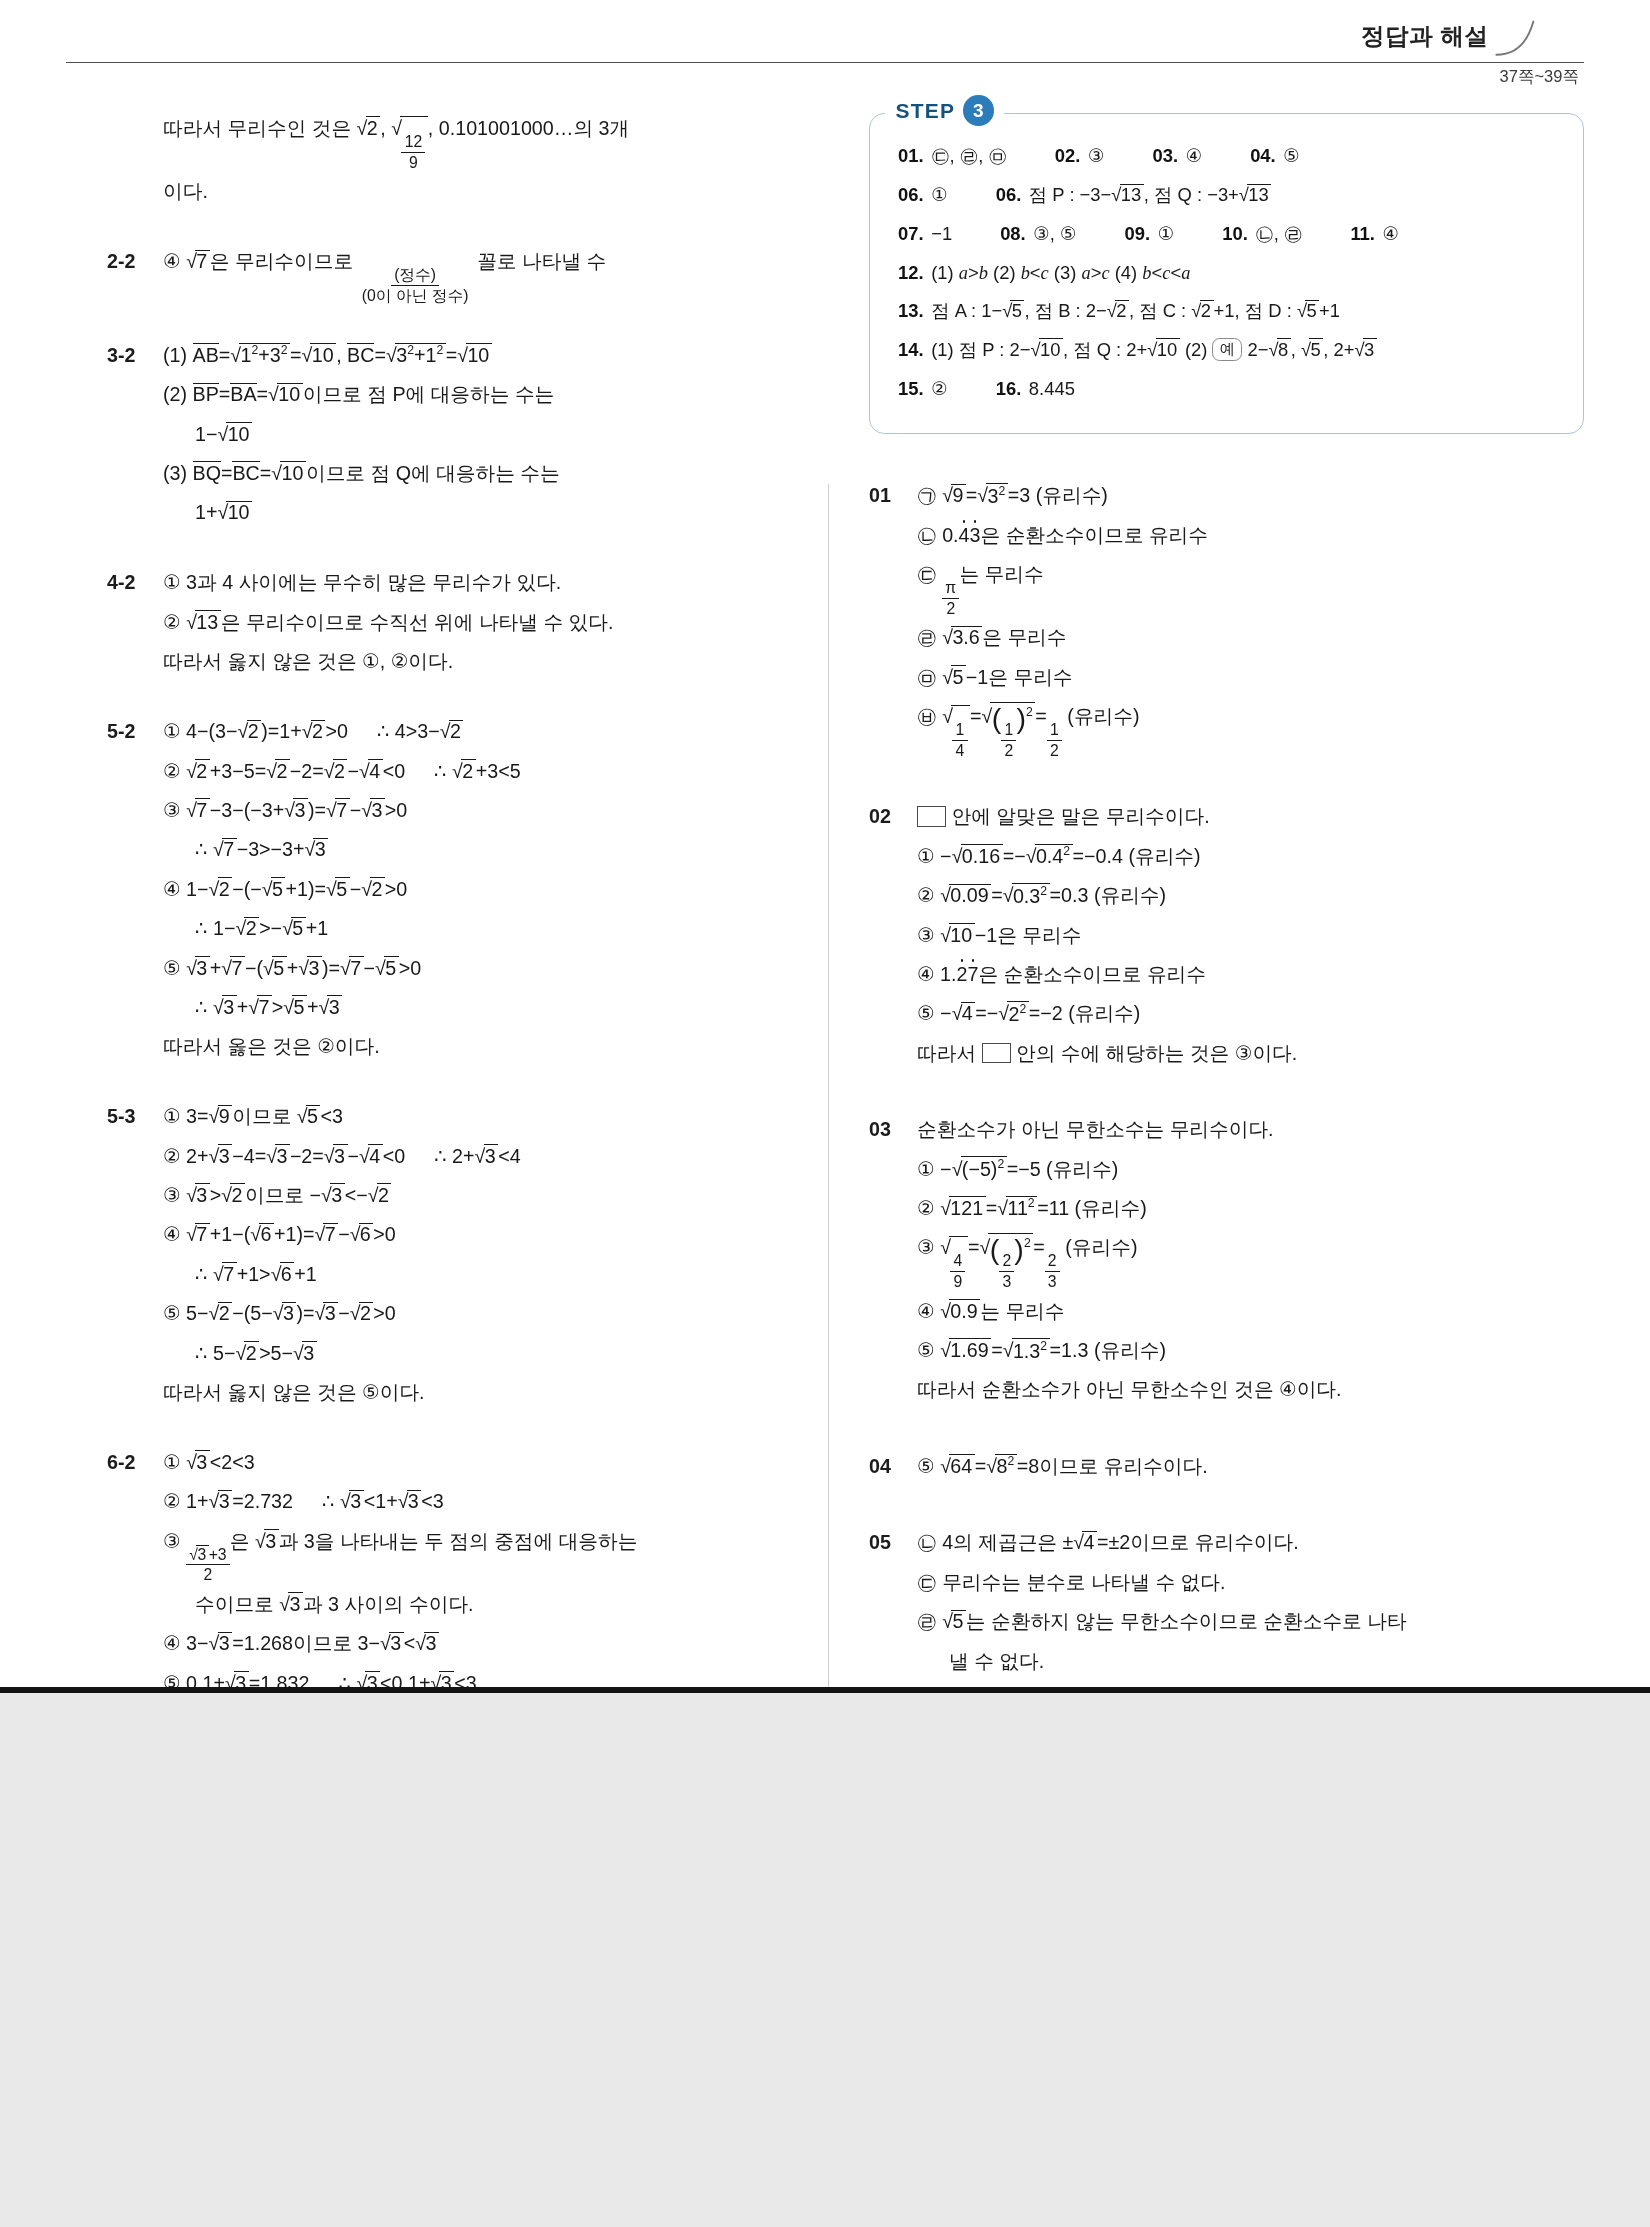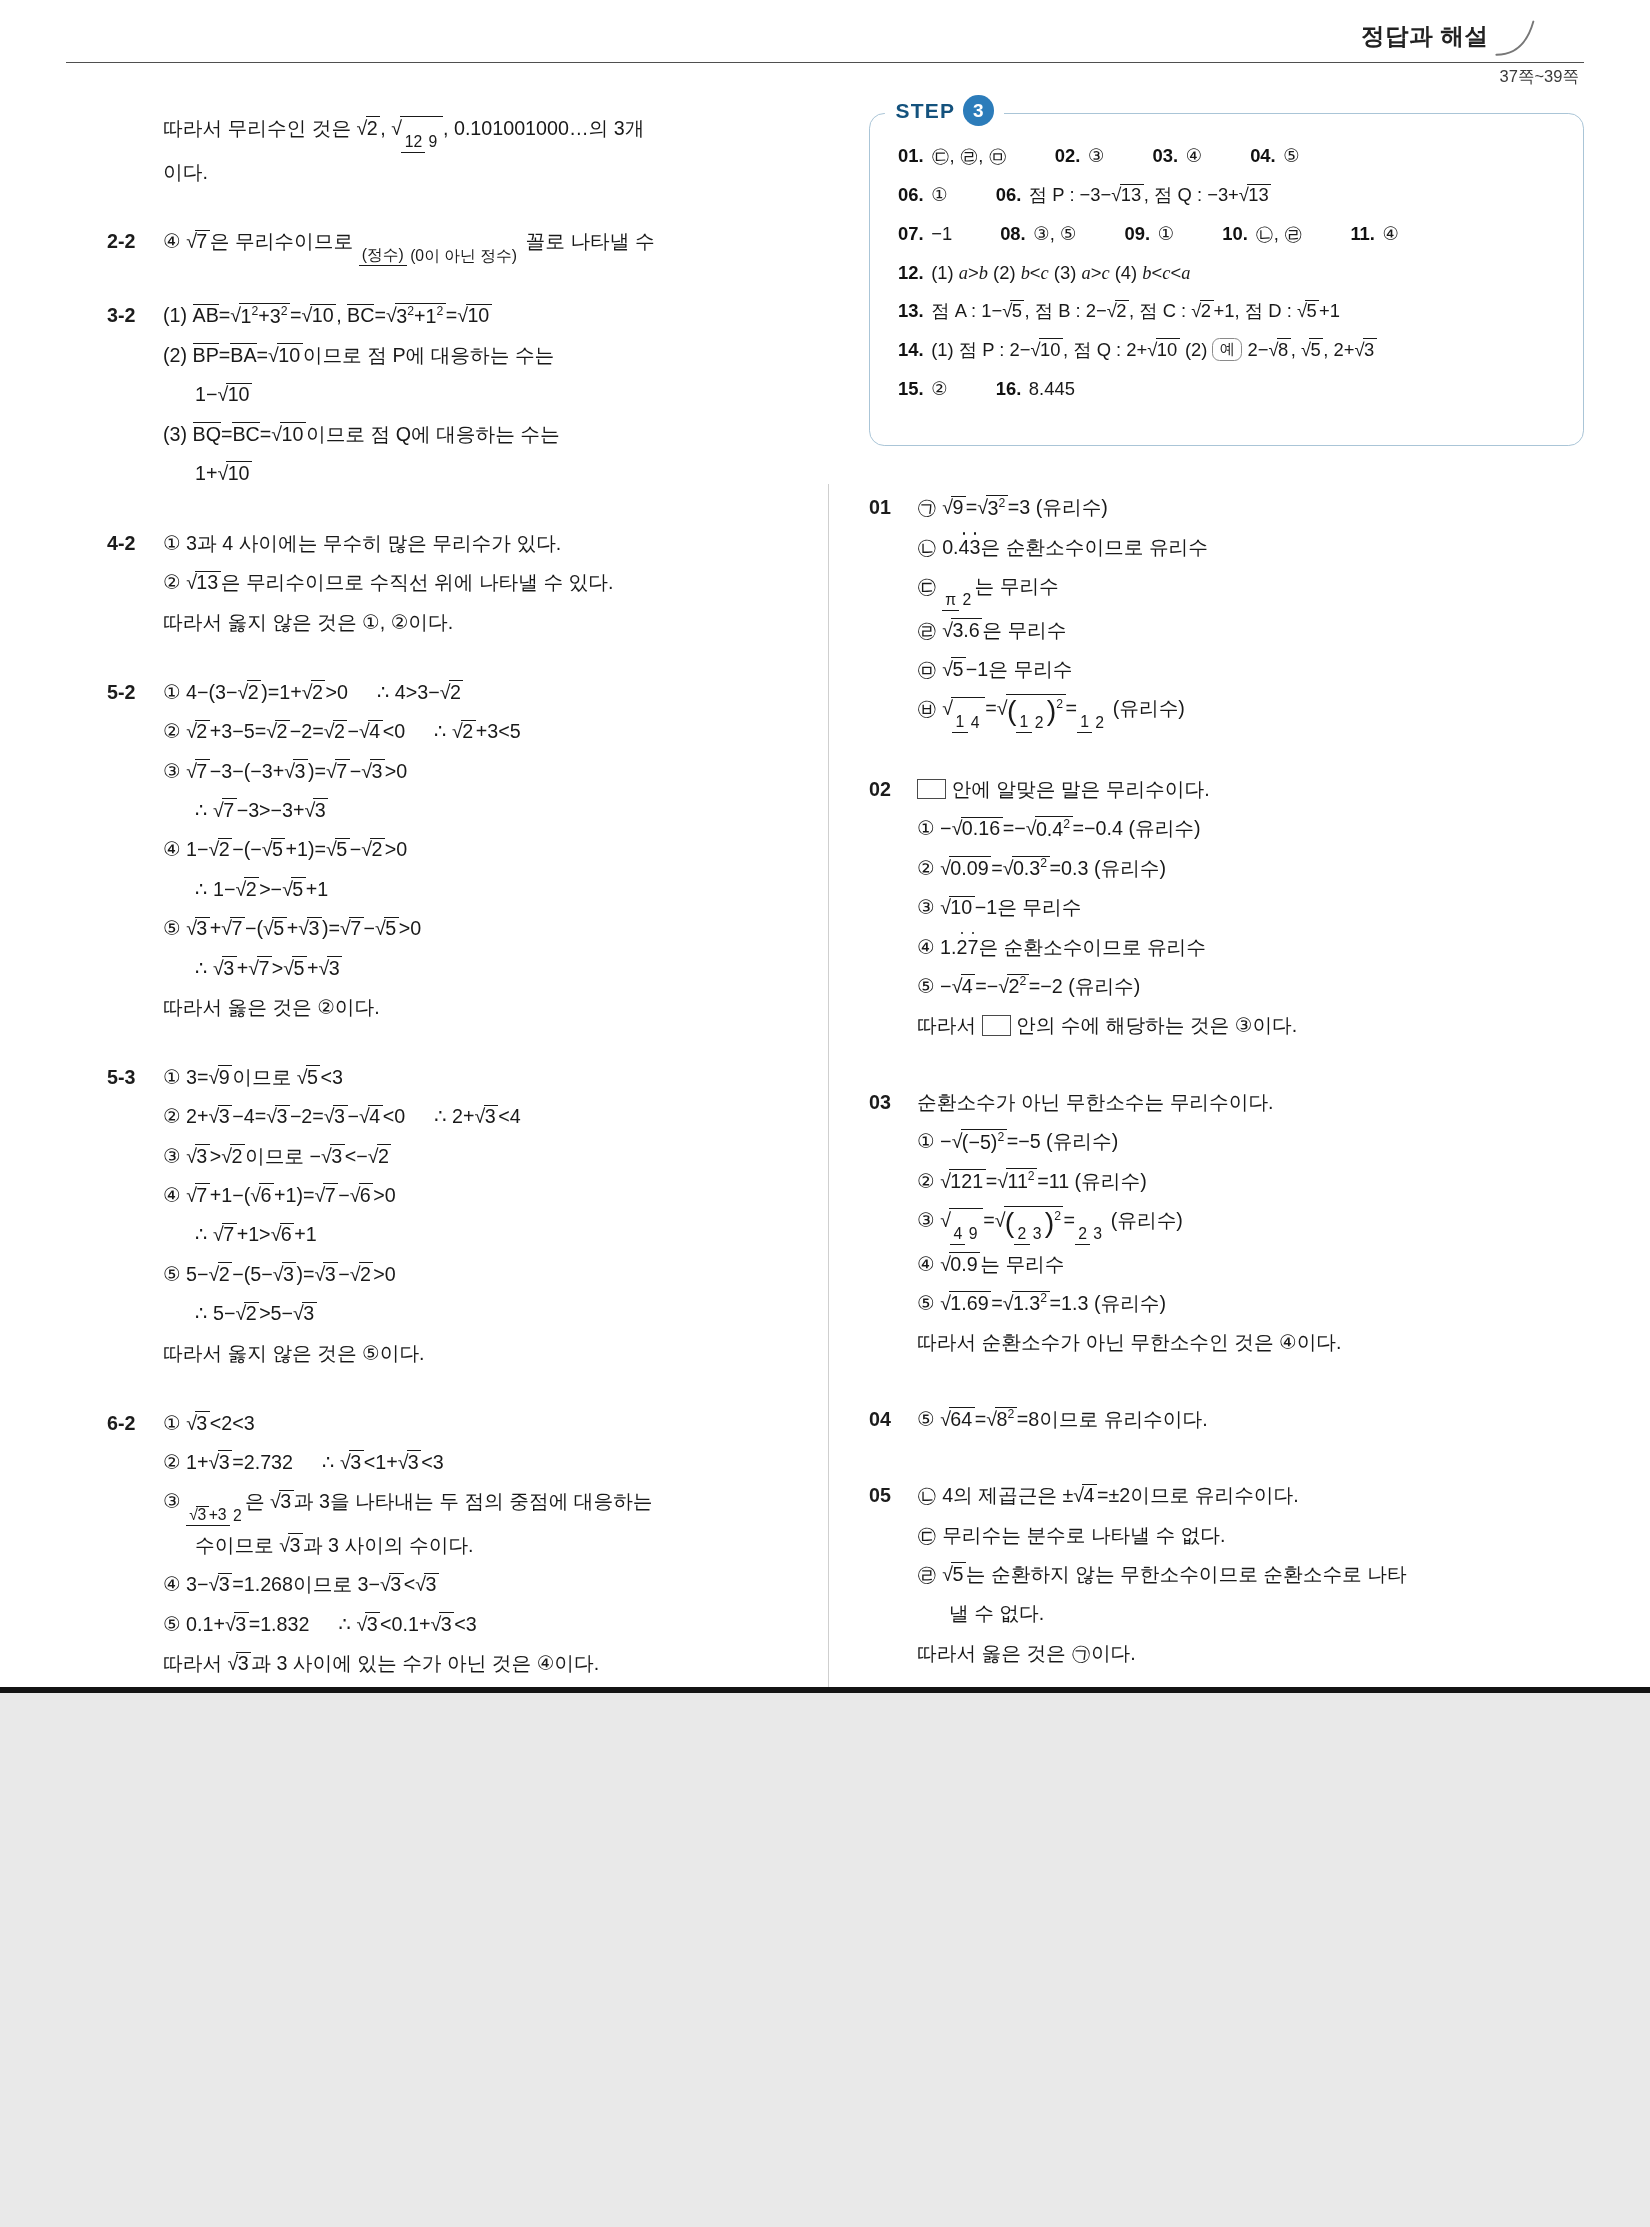--- a/index.html
+++ b/index.html
@@ -29,40 +29,40 @@
   .bbody { flex:1; min-width:0; }
   .line { line-height:2.0; }
   .line.ind { padding-left:32px; }
   #right-blocks { margin-top:42px; }
   #right-blocks .block { margin-bottom:37px; }
 
   
   .page-range { text-align:right; font-size:16.5px; color:#3a3a3a; padding-right:5.1px; }
   .step-box {
     position:relative; margin-top:25.4px; border:1.9px solid #aac5d7; border-radius:15.2px;
-    padding:28px 18px 32px 28px; background:#fff;
+    padding:28px 18px 20px 28px; background:#fff;
   }
   .step-tab {
     position:absolute; top:-19px; left:15.2px; background:#fff; padding:0 10.2px;
     display:flex; align-items:center; gap:7.6px;
   }
   .step-label { font-weight:bold; font-size:21px; color:#14527d; letter-spacing:1.3px; }
   .step-num {
     width:30.5px; height:30.5px; border-radius:50%; background:#2c7cba; color:#fff;
     font-weight:bold; font-size:19px; display:flex; align-items:center; justify-content:center;
   }
   .ans-row { display:flex; gap:48px; margin-bottom:10.2px; font-size:18.4px; line-height:1.55; white-space:nowrap; }
   .ans-item { white-space:nowrap; }
   .ans-num { font-weight:bold; margin-right:7.6px; color:#111; }
 
   
   .rad { display:inline-block; white-space:nowrap; }
   .rs  { display:inline-block; line-height:1; }
   .rb  { display:inline-block; line-height:1.05; border-top:1.6px solid currentColor; margin-left:-1.9px; padding:0.6px 2.5px 0 1.3px; }
-  .frac { display:inline-flex; flex-direction:row; align-items:center; text-align:center;
+  .frac { display:inline-flex; flex-direction:column; align-items:center; text-align:center;
           font-size:0.8em; line-height:1.25; vertical-align:-0.75em; }
   .fn { border-bottom:1.6px solid currentColor; padding:0 3.2px; }
   .fd { padding:0 3.2px; }
   sup { font-size:0.62em; line-height:1; }
   .ovl { display:inline-block; border-top:1.6px solid currentColor; line-height:1.05; padding-top:0.6px; }
   .dd { display:inline-block; position:relative; line-height:1; }
   .dd::after { content:""; position:absolute; top:-5.7px; left:50%; width:2.5px; height:2.5px;
                margin-left:-1.3px; border-radius:50%; background:currentColor; }
   .gap { display:inline-block; width:29px; }
   .badge { display:inline-block; border:1.3px solid #8a8a8a; border-radius:7.6px; font-size:15.2px;

